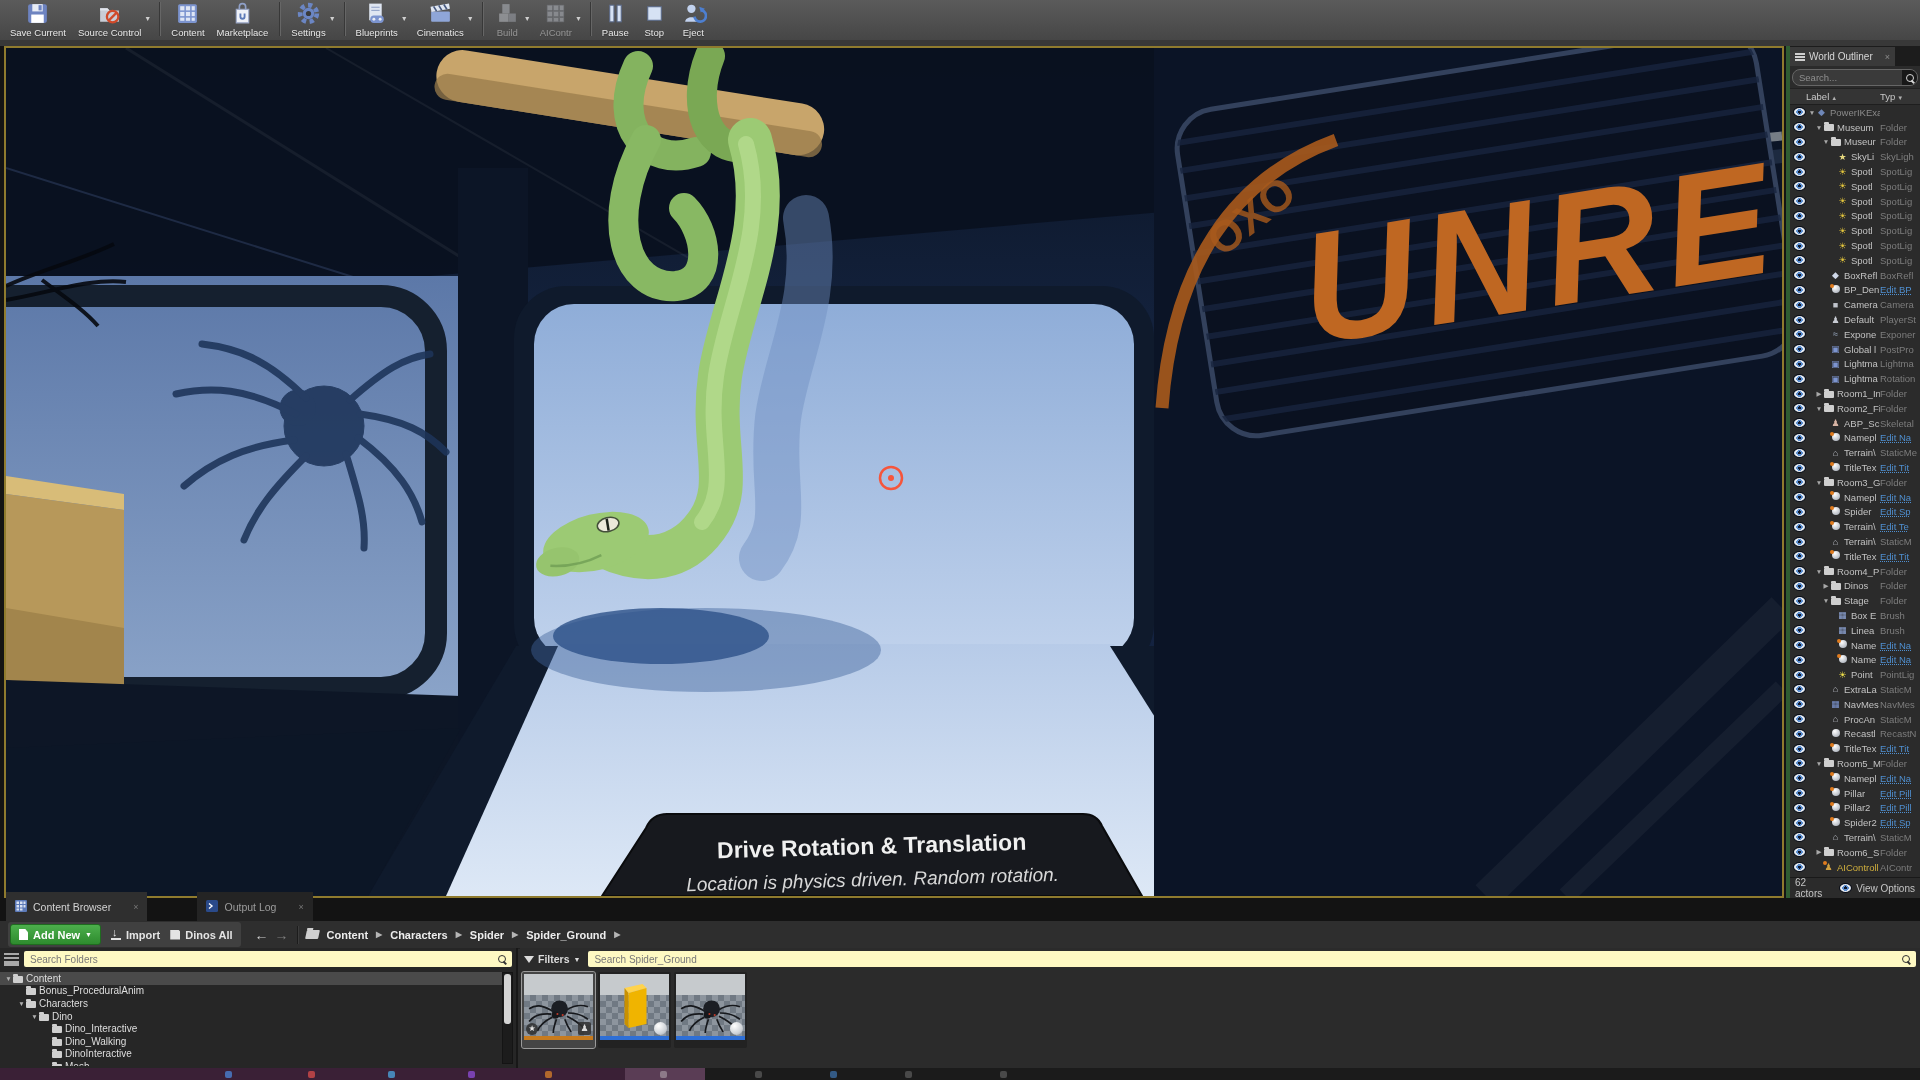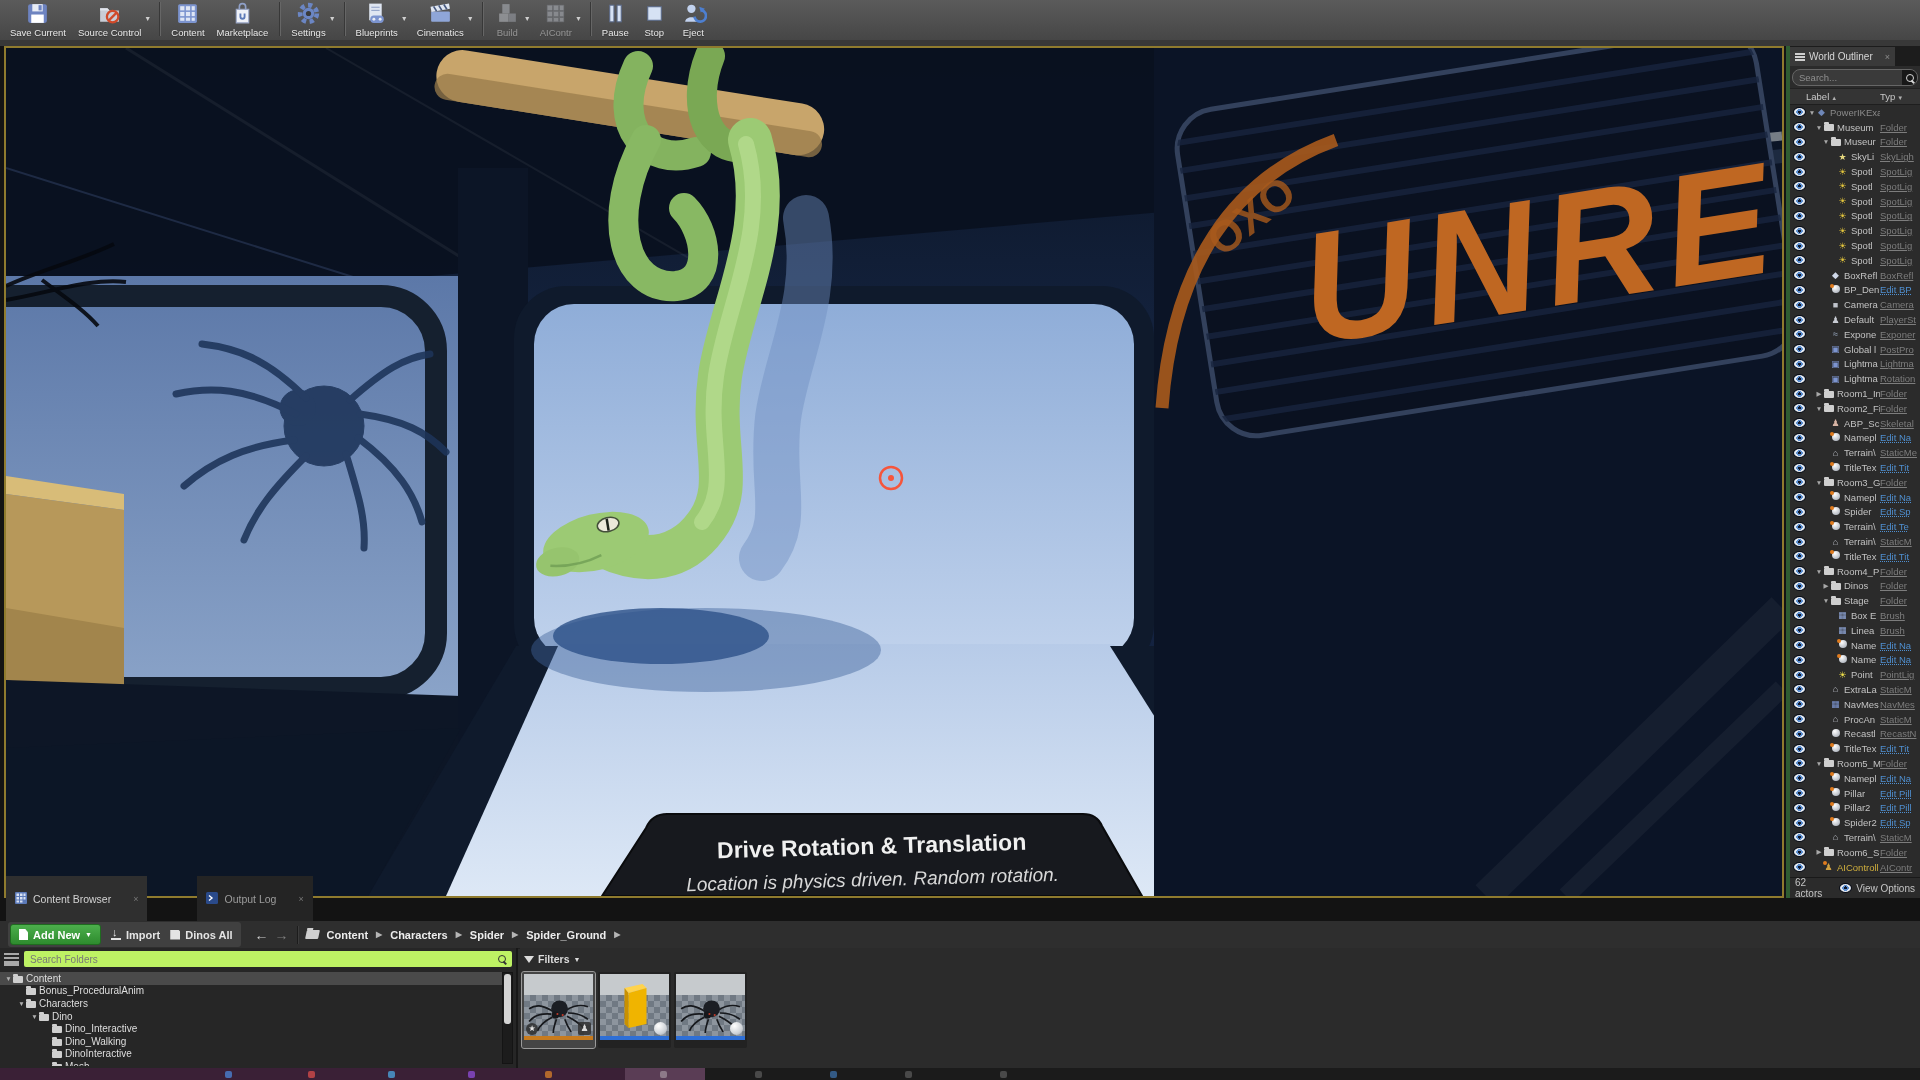--- a/index.html
+++ b/index.html
@@ -40,31 +40,31 @@
   .ol-rows{flex:1;overflow:hidden;}
   .ol-row{height:14.8px;display:flex;align-items:center;white-space:nowrap;overflow:hidden;}
   .eye{width:11px;height:8px;border-radius:50%;background:radial-gradient(circle at 50% 50%,#10182b 0 1.5px,#5d8fd0 1.5px 3.2px,#e6ebf2 3.2px);border:1px solid #0a0e18;margin:0 2px 0 3px;flex:none;}
   .exp{width:8px;flex:none;font-size:6.5px;color:#a8a8a8;text-align:center;}
   .kic{width:11px;flex:none;font-size:9px;line-height:10px;text-align:center;position:relative;}
   .sph{display:inline-block;width:8px;height:8px;border-radius:50%;background:radial-gradient(circle at 35% 30%,#ffffff,#b9bec6 70%,#7d828a);}
   .bpdot::after{content:"";position:absolute;width:4px;height:4px;border-radius:50%;background:#e07b1e;left:0px;top:-1px;}
   .fold{display:inline-block;width:10px;height:7px;background:#cfcfcf;border-radius:1px;position:relative;top:1px;}
   .fold::before{content:"";position:absolute;top:-2px;left:0;width:5px;height:2px;background:#cfcfcf;border-radius:1px 1px 0 0;}
   .ol-lbl{flex:1;margin-left:3px;color:#c2c2c2;overflow:hidden;}
-  .ol-typ{width:40px;flex:none;color:#7d7d7d;overflow:hidden;text-decoration:underline;}
+  .ol-typ{width:40px;flex:none;color:#7d7d7d;overflow:hidden;}
   .ol-typ.link{color:#4f8fd0;text-decoration:underline dotted;}
   .ol-lbl.dim{color:#8a8a8a;}
   .ol-lbl.yellow{color:#cfae3d;}
   .ol-foot{height:20px;border-top:1px solid #191919;display:flex;align-items:center;gap:4px;padding:0 5px;flex:none;color:#c4c4c4;font-size:10px;}
   .ol-foot .left{flex:1;}
 
   
   .cb{position:absolute;top:898px;left:0;width:1920px;height:170px;background:#2b2b2b;z-index:4;}
   .cb-tabs{height:23px;background:#131313;display:flex;align-items:flex-end;padding-left:6px;gap:10px;}
-  .cb-tab{height:21px;display:flex;align-items:center;gap:6px;padding:12px 9px;background:#2f2f2f;color:#d2d2d2;font-size:10.5px;}
+  .cb-tab{height:21px;display:flex;align-items:center;gap:6px;padding:4px 9px;background:#2f2f2f;color:#d2d2d2;font-size:10.5px;}
   .cb-tab.inactive{background:#242424;color:#9c9c9c;margin-left:40px;}
   .cb-tab .x{color:#777;font-size:9px;margin-left:16px;}
   .cb-bar{height:27px;background:#2e2e2e;display:flex;align-items:center;padding-left:8px;gap:8px;border-bottom:1px solid #1f1f1f;}
   .grp{display:flex;align-items:center;gap:10px;background:#404040;border-radius:3px;padding:2px 8px 2px 2px;}
   .addnew{background:linear-gradient(#4caf4c,#2e8b2e);border:1px solid #1f6b1f;color:#fff;font-weight:bold;font-size:11px;border-radius:3px;height:19px;display:flex;align-items:center;gap:5px;padding:0 8px;}
   .addnew .caret{font-size:7px;}
   .cb-act{color:#e4e4e4;font-size:11px;font-weight:bold;display:flex;gap:5px;align-items:center;}
   .nav{display:flex;align-items:center;gap:6px;margin-left:6px;font-size:14px;}
   .nav .back{color:#d0d0d0;}
   .nav .fwd{color:#808080;}
@@ -75,21 +75,21 @@
   .fold-open::before{content:"";position:absolute;top:-2px;left:0;width:6px;height:2px;background:#cfcfcf;}
   .pageic{display:inline-block;width:9px;height:11px;background:#fff;clip-path:polygon(0 0,70% 0,100% 30%,100% 100%,0 100%);}
   .dlic{display:inline-block;width:10px;height:10px;position:relative;}
   .dlic::before{content:"↓";position:absolute;left:1px;top:-4px;color:#e4e4e4;font-size:11px;font-weight:bold;}
   .dlic::after{content:"";position:absolute;left:0;bottom:0;width:10px;height:2px;background:#e4e4e4;}
   .flopic{display:inline-block;width:10px;height:10px;background:#e4e4e4;clip-path:polygon(0 0,80% 0,100% 20%,100% 100%,0 100%);position:relative;}
 
   .cb-left{position:absolute;top:50px;left:0;width:518px;bottom:0;background:#262626;border-right:2px solid #181818;box-sizing:border-box;}
   .srch-row{height:22px;display:flex;align-items:center;padding:2px 4px;gap:5px;box-sizing:border-box;}
   .srcsbtn{width:15px;height:13px;background:linear-gradient(#a9a9a9 0 2px,transparent 2px 4px,#a9a9a9 4px 6px,transparent 6px 8px,#a9a9a9 8px 10px);flex:none;}
-  .light-input{flex:1;height:16px;background:#bef264;border-radius:2px;color:#787878;font-size:10px;display:flex;align-items:center;padding:0 6px;gap:6px;}
+  .light-input{flex:1;height:16px;background:#fef9c3;border-radius:2px;color:#787878;font-size:10px;display:flex;align-items:center;padding:0 6px;gap:6px;}
   .light-input .ph{flex:1;}
   .tree{position:absolute;top:24px;left:0;right:14px;bottom:2px;overflow:hidden;font-size:10px;color:#dedede;}
   .tr-row{height:12.6px;display:flex;align-items:center;white-space:nowrap;}
   .tr-row.sel{background:#4a4a4a;}
   .tr-exp{width:9px;font-size:6.5px;color:#b0b0b0;text-align:center;flex:none;}
   .tr-lab{margin-left:3px;}
   .vscroll{position:absolute;top:24px;right:3px;width:9px;bottom:4px;background:#1c1c1c;border:1px solid #141414;}
   .vthumb{position:absolute;top:1px;left:1px;right:1px;height:55%;background:#d4d4d4;border-radius:3px;}
 
   .cb-right{position:absolute;top:50px;left:520px;right:0;bottom:0;background:#2b2b2b;}
@@ -984,20 +984,24 @@
         <div class="vthumb"></div>
       </div>
   </div>
 
   <div class="cb-right">
     <div class="filt-row">
       <div class="filters">
         <span class="funnel"></span>
         <span>Filters</span>
         <span style="font-size:7px">▼</span>
+      </div>
+      <div class="light-input">
+        <span class="ph">Search Spider_Ground</span>
+        <span class="mag dark"></span>
       </div>
     </div>
     <div class="thumbs" id="cb-thumbs">
         <div class="thumb sel">
           <div class="timg">
             <div class="checker"></div>
             <svg viewBox="0 0 64 40" width="69" height="42" style="position:absolute;left:0;top:18px">
               <g stroke="#16181c" stroke-width="1.6" fill="none">
                 <path d="M26,18 C16,12 10,12 4,16"></path>
                 <path d="M25,21 C14,20 8,23 4,28"></path>

